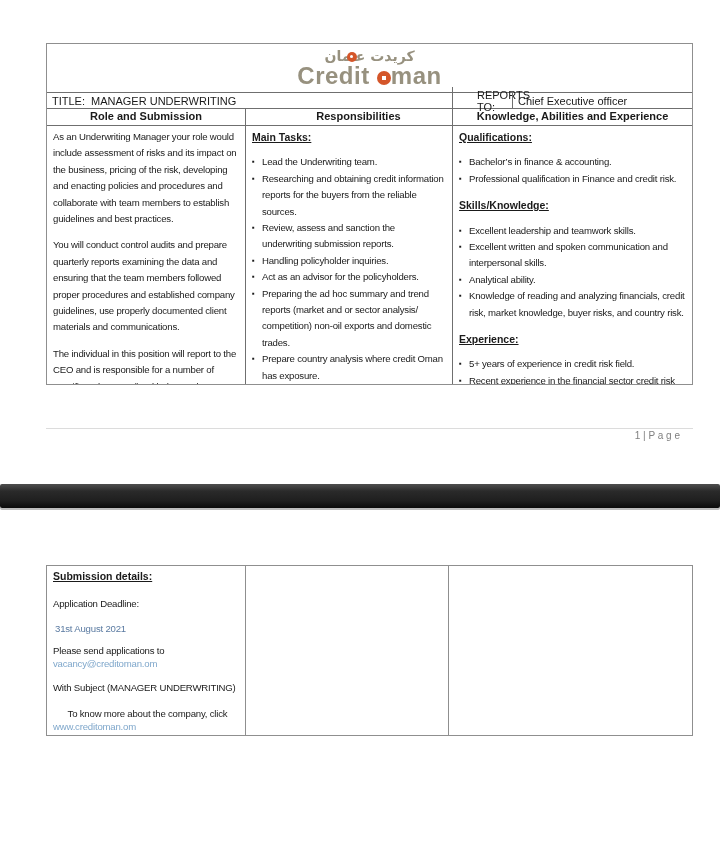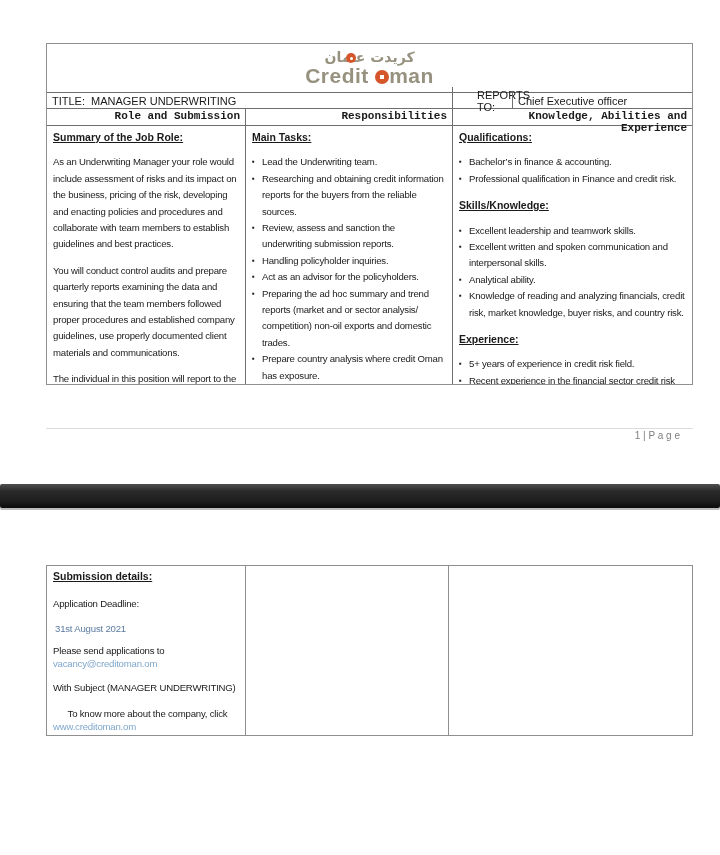--- a/index.html
+++ b/index.html
@@ -11,32 +11,32 @@
   .row { display:flex; }
   .bordered-top { border-top:1px solid #6f6f6f; }
   .cell { padding:2px 5px; }
   .cell + .cell { border-left:1px solid #6f6f6f; }
 
   .logo-row { height:48px; align-items:center; justify-content:center; }
   .logo { text-align:center; position:relative; line-height:1; }
   .logo-arabic { font-family:"DejaVu Sans",sans-serif; font-size:14px; font-weight:bold; color:#97917f; letter-spacing:1px; position:relative; }
   .arabic-dot { position:absolute; width:10px; height:10px; border-radius:50%; background:#d4562a; top:3px; left:calc(50% - 23px); }
   .arabic-dot::after { content:""; position:absolute; width:3px; height:3px; border-radius:50%; background:#fff; top:3.5px; left:3.5px; }
-  .logo-latin { font-size:21px; font-weight:bold; color:#97917f; letter-spacing:.5px; margin-top:1px; }
+  .logo-latin { font-size:24px; font-weight:bold; color:#97917f; letter-spacing:.5px; margin-top:1px; }
   .o-disc { display:inline-block; width:14px; height:14px; border-radius:50%; vertical-align:-1px;
             background:radial-gradient(circle at 50% 50%, #ffffff 0 2.5px, #d4562a 2.5px); }
 
   .title-row { height:16px; align-items:center; font-size:11px; }
   .title-cell { width:405px; display:flex; gap:6px; align-items:center; }
   .reports-label-cell { width:60px;padding-left:24px; }
   .reports-value-cell { flex:1; }
   .bold { font-weight:normal; }
 
   .header-row { height:17px; font-size:11px; font-weight:bold; }
-  .header-row .cell { text-align:right; padding-top:1px;font-family:Liberation Mono, monospace; }
+  .header-row .cell { text-align:center; padding-top:1px; }
   .hcol1 { width:198px; } .hcol2 { width:207px;padding-left:24px; } .hcol3 { flex:1; }
 
   .content-row { height:259px; font-size:9.6px; letter-spacing:-0.2px; line-height:16.4px; overflow:hidden; }
   .ccol1 { width:198px; } .ccol2 { width:207px; } .ccol3 { flex:1; }
   .content-row .cell { padding:3px 5px 3px 6px; }
   .sec-heading { font-weight:bold; font-size:10.5px; letter-spacing:0; text-decoration:underline; margin-bottom:9px; }
   .sec-heading.mt { margin-top:10px; }
   .para { margin-bottom:10px; }
   .bullet { display:flex; }
   .bullet .marker { width:10px; flex:none; font-size:8px; }
@@ -92,21 +92,20 @@
 
   <div class="row header-row bordered-top">
     <div class="cell hcol1">Role and Submission</div>
     <div class="cell hcol2">Responsibilities</div>
     <div class="cell hcol3">Knowledge, Abilities and Experience</div>
   </div>
 
   <div class="row content-row bordered-top">
 
     <div class="cell ccol1">
-      <div class="sec-heading">Summary of the Job Role:</div>
       <div class="para">As an Underwriting Manager your role would include assessment of risks and its impact on the business, pricing of the risk, developing and enacting policies and procedures and collaborate with team members to establish guidelines and best practices.</div>
       <div class="para">You will conduct control audits and prepare quarterly reports examining the data and ensuring that the team members followed proper procedures and established company guidelines, use properly documented client materials and communications.</div>
       <div class="para">The individual in this position will report to the CEO and is responsible for a number of specific tasks as outlined below under responsibilities.</div>
     </div>
 
     <div class="cell ccol2">
       <div class="sec-heading">Main Tasks:</div>
       <div class="bullet">
           <span class="marker">▪</span>
           <span class="btext">Lead the Underwriting team.</span>

